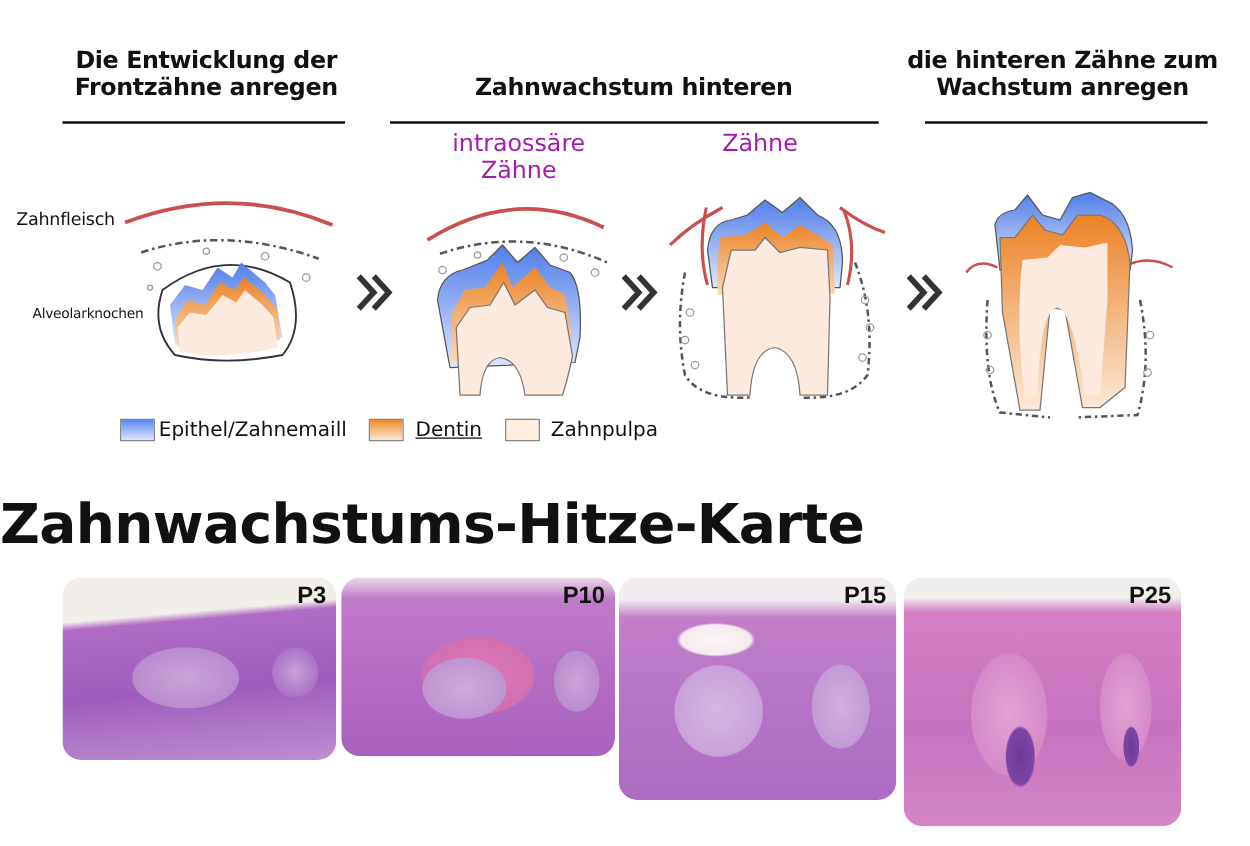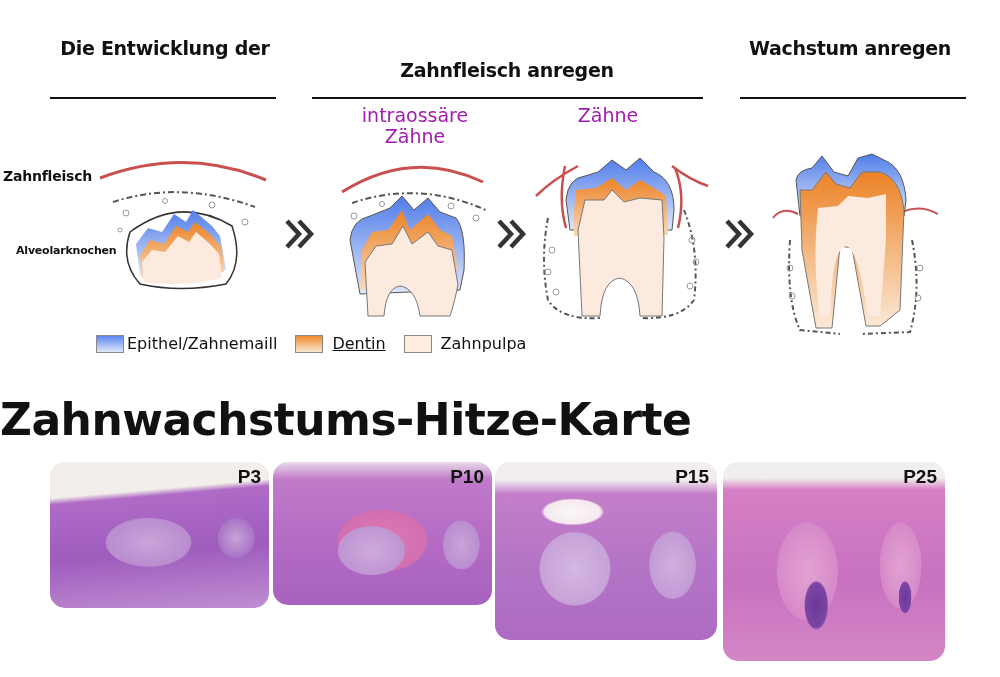--- a/index.html
+++ b/index.html
@@ -1,41 +1,43 @@
 <!DOCTYPE html>
 <html><head>
 <meta charset="utf-8">
 <style>
   html,body{margin:0;padding:0;background:#fff;}
   body{width:1000px;height:677px;position:relative;overflow:hidden;font-family:"DejaVu Sans","Liberation Sans",sans-serif;color:#111;}
   .abs{position:absolute;}
   .hdr{font-weight:bold;font-size:19px;line-height:22px;text-align:center;letter-spacing:-0.3px;}
   .rule{position:absolute;height:2px;background:#111;}
   .sub{font-size:19px;line-height:21px;text-align:center;font-weight:normal;color:#a21caf;}
-  .side-label{font-weight:bold;font-size:13px;letter-spacing:-0.2px;}
+  .side-label{font-weight:normal;font-size:13px;letter-spacing:-0.2px;margin-left:10px;}
   .legend{position:absolute;left:96px;top:334px;display:flex;align-items:center;font-size:16px;}
   .legend .sw{width:28px;height:18px;border:1px solid #888;box-sizing:border-box;margin-right:3px;}
   .legend .item{display:flex;align-items:center;margin-right:18px;justify-content:flex-end;}
   .big-title{position:absolute;left:0;width:1000px;top:394px;font-weight:bold;font-size:44px;letter-spacing:-0.5px;}
   .panel{position:absolute;overflow:hidden;border-radius:15px;}
   .panel .ptag{position:absolute;right:8px;top:4px;font-weight:bold;font-size:19px;color:#111;font-family:"Liberation Sans",sans-serif;}
   svg{display:block;}
 </style>
 </head>
 <body>
 
 <div class="abs hdr" style="left:40px;top:37px;width:250px;">
   <div>Die Entwicklung der</div>
+  <div>Frontzähne anregen</div>
 </div>
 <div class="rule" style="left:50px;top:97px;width:226px;"></div>
 
-<div class="abs hdr" style="left:312px;top:59px;width:390px;">Zahnfleisch anregen</div>
+<div class="abs hdr" style="left:312px;top:59px;width:390px;">Zahnwachstum hinteren</div>
 <div class="rule" style="left:312px;top:97px;width:391px;"></div>
 
 <div class="abs hdr" style="left:700px;top:37px;width:300px;">
+  <div>die hinteren Zähne zum</div>
   <div>Wachstum anregen</div>
 </div>
 <div class="rule" style="left:740px;top:97px;width:226px;"></div>
 
 <div class="abs sub" style="left:340px;top:105px;width:150px;">
   <div>intraossäre</div>
   <div>Zähne</div>
 </div>
 <div class="abs sub" style="left:528px;top:105px;width:160px;">
   <div>Zähne</div>

